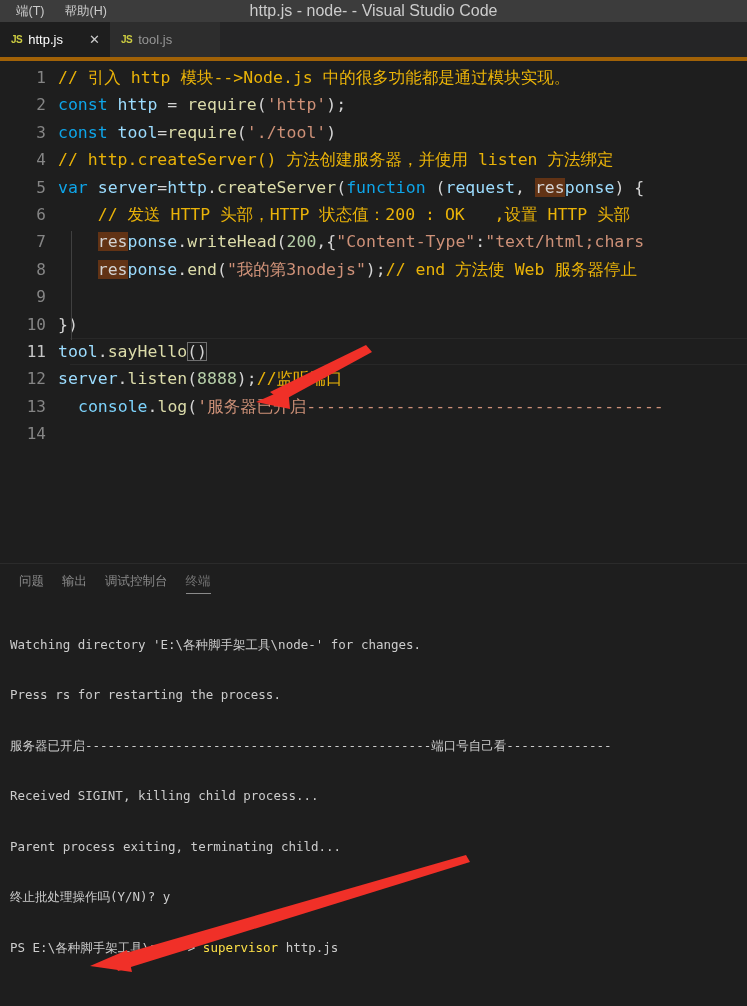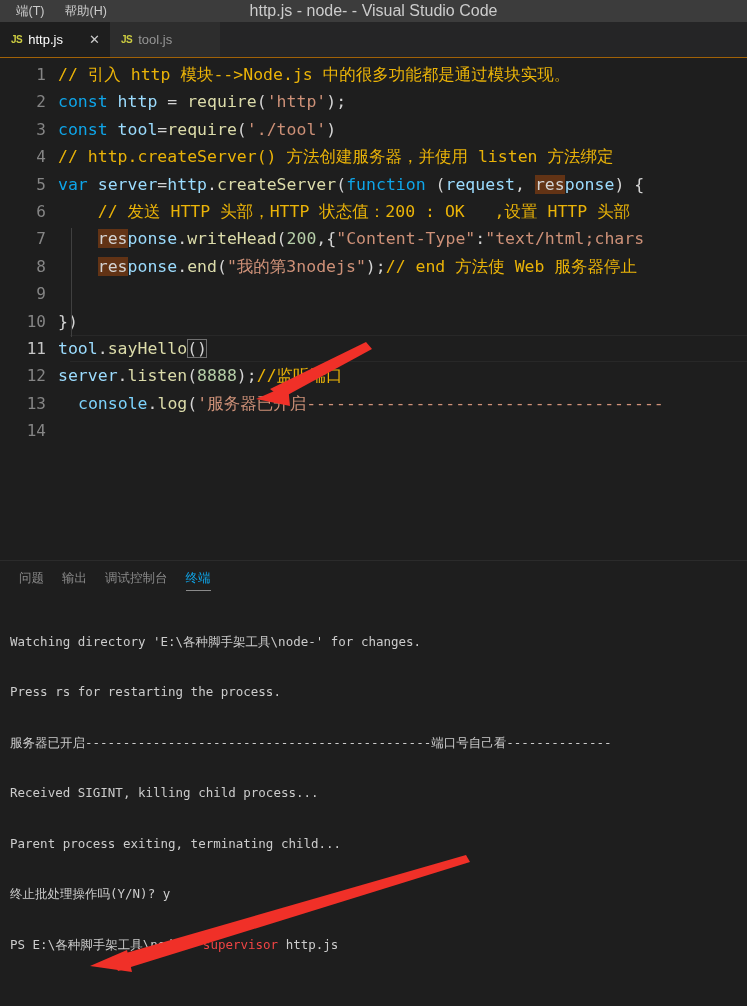--- a/index.html
+++ b/index.html
@@ -55,21 +55,21 @@
     white-space: nowrap;
   }
 
   
   .tabbar {
     height: 35px;
     background: #252526;
     display: flex;
     align-items: stretch;
     flex: 0 0 35px;
-    border-bottom: 1px solid #a16207;
+    border-bottom: 4px solid #a16207;
   }
   .tab {
     display: flex;
     align-items: center;
     padding: 0 10px 0 11px;
     font-size: 13px;
     height: 35px;
     box-sizing: border-box;
     background: #2d2d2d;
     color: #969696;
@@ -183,40 +183,40 @@
   }
   .panel-tab {
     font-size: 12.5px;
     color: #8a8a8a;
     padding: 0 9px;
     height: 35px;
     line-height: 35px;
     position: relative;
     white-space: nowrap;
   }
-  .panel-tab.active { color: #0ea5e9; }
+  .panel-tab.active { color: #737373; }
   .panel-tab.active::after {
     content: "";
     position: absolute;
     left: 9px; right: 9px; bottom: 5px;
     height: 1px;
     background: #8a8a8a;
   }
   .terminal {
     flex: 1 1 auto;
     padding: 4px 0 0 10px;
     font-family: "DejaVu Sans Mono", "Liberation Mono", monospace;
     font-size: 12.5px;
     line-height: 16.85px;
     color: #cccccc;
     overflow: hidden;
     white-space: pre;
   }
   .term-line { height: 16.85px; white-space: pre; }
-  .c-yellow { color: #ef4444; }
+  .c-yellow { color: #fde047; }
 
   
   .arrow-layer {
     position: absolute;
     inset: 0;
     pointer-events: none;
   }
 </style>
 </head>
 <body>

